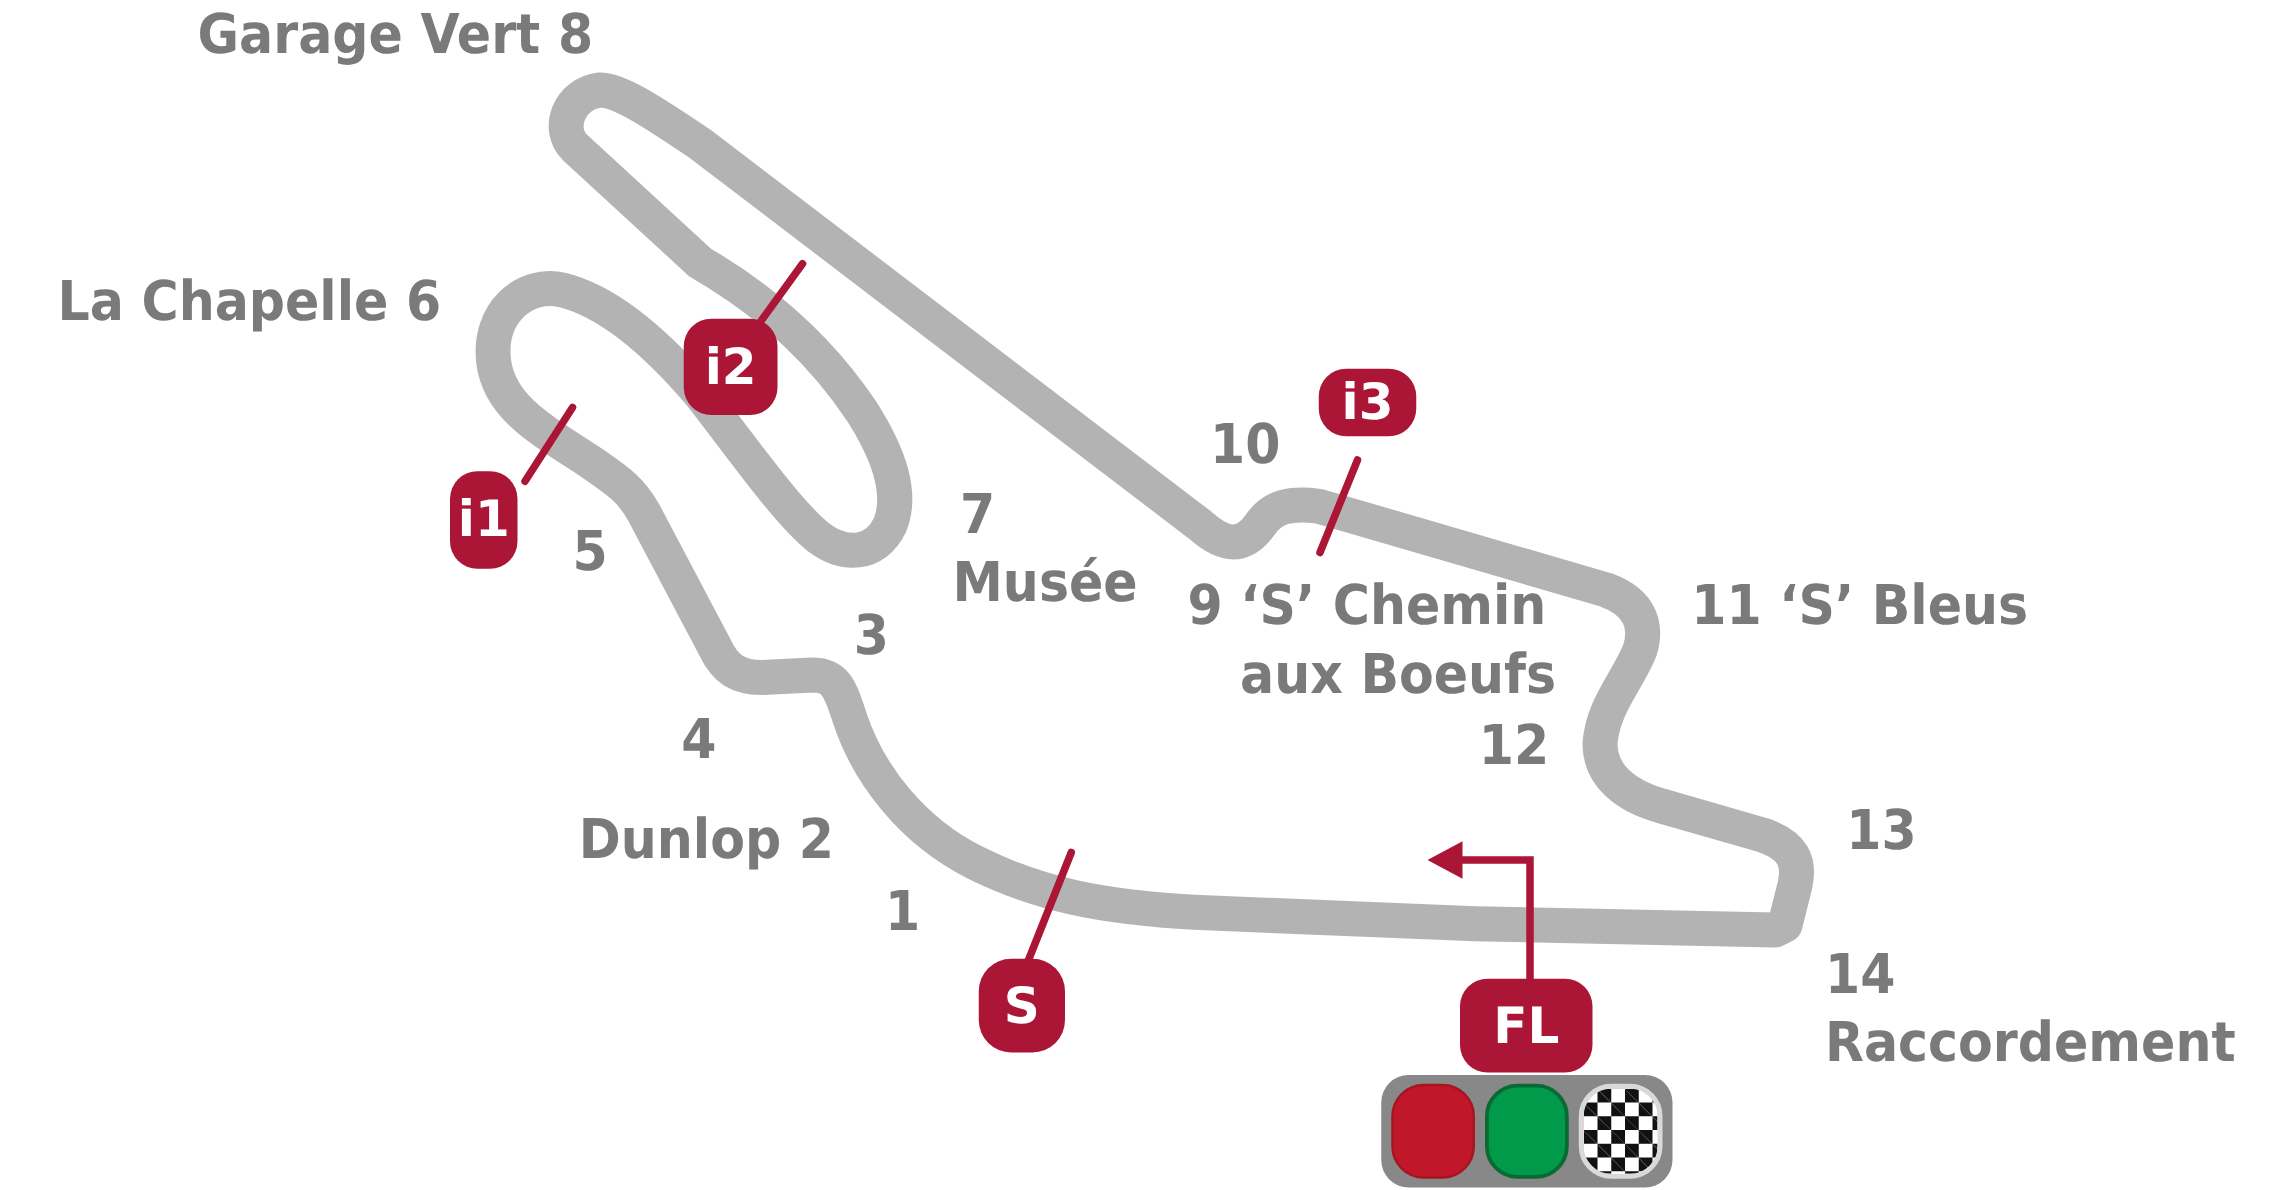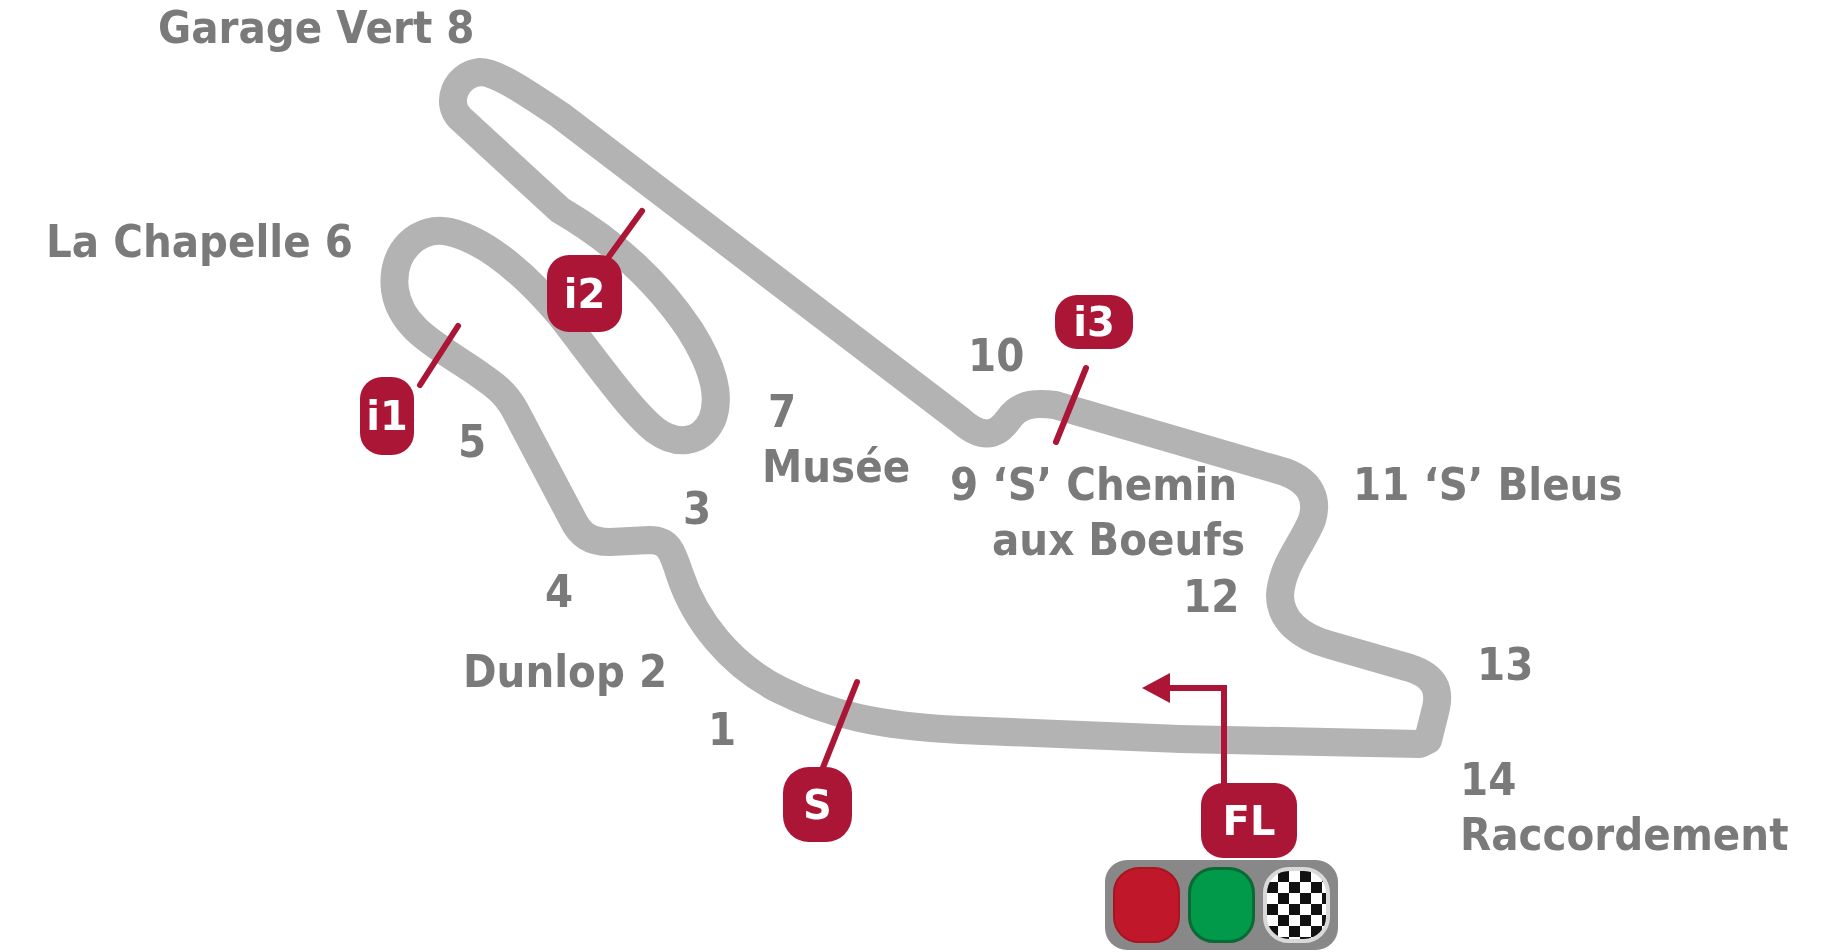--- a/index.html
+++ b/index.html
@@ -85,19 +85,19 @@
 <div class="lbl" style="left:1353px; top:463px;">11 ‘S’ Bleus</div>
 <div class="lbl" style="left:1183px; top:575px;">12</div>
 <div class="lbl" style="left:1477px; top:643px;">13</div>
 <div class="lbl" style="left:1460px; top:758px;">14</div>
 <div class="lbl" style="left:1460px; top:813px;">Raccordement</div>
 
 <div class="marker" style="left:360px; top:377px; width:54px; height:78px;">i1</div>
 <div class="marker" style="left:547px; top:255px; width:75px; height:77px;text-align:right;">i2</div>
 <div class="marker" style="left:1055px; top:295px; width:78px; height:54px;">i3</div>
 <div class="marker" style="left:783px; top:767px; width:69px; height:75px; border-radius:26px;">S</div>
-<div class="marker" style="left:1168px; top:783px; width:96px; height:75px;margin-left:33px;">FL</div>
+<div class="marker" style="left:1168px; top:783px; width:106px; height:75px;">FL</div>
 
 <div class="legend">
   <div class="light red"></div>
   <div class="light green"></div>
   <div class="light flag"></div>
 </div>
 
 </body></html>

